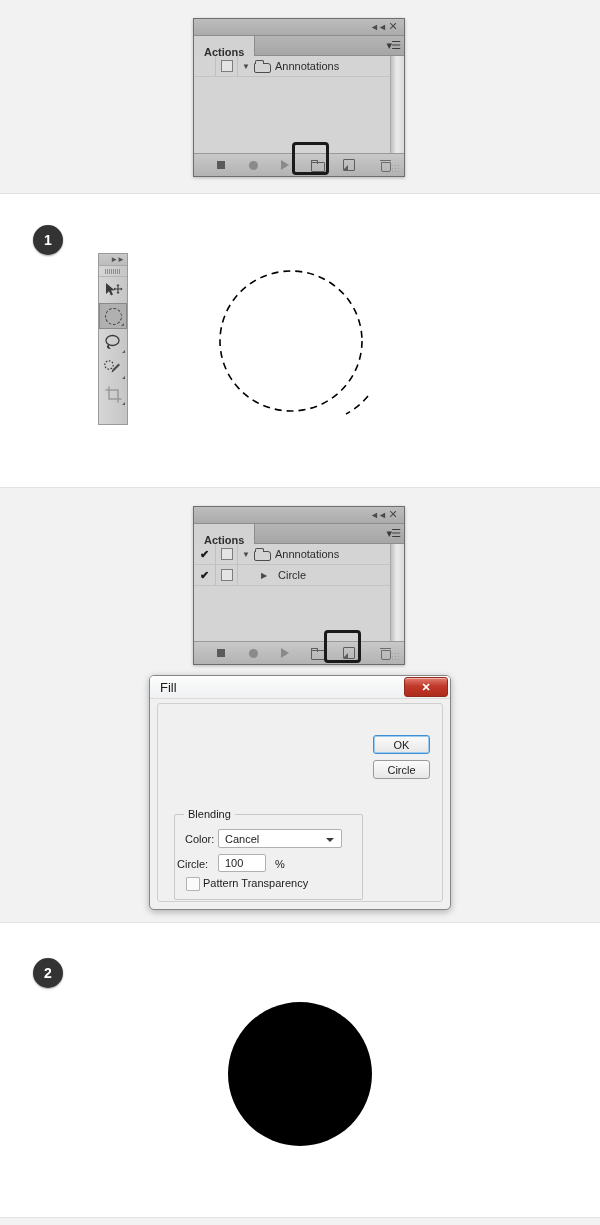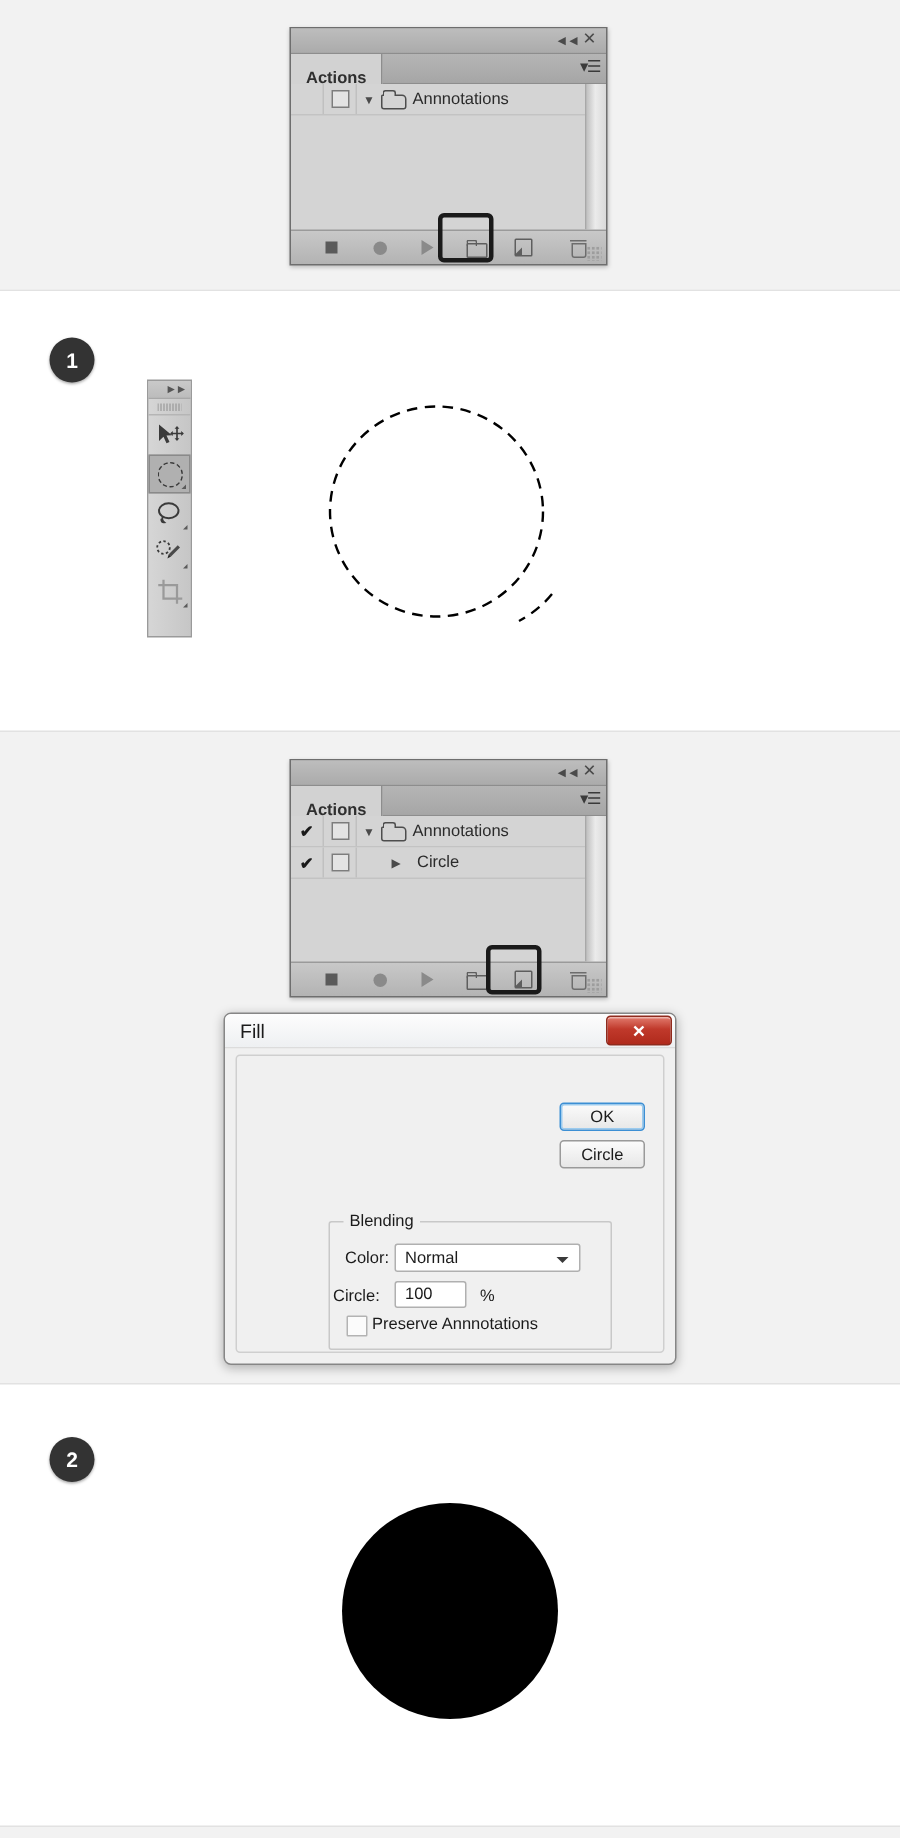--- a/index.html
+++ b/index.html
@@ -453,32 +453,32 @@
   <div class="highlight-ring" style="left:324px;top:630px;width:37px;height:33px;"></div>
 
   <div class="dialog" style="left:149px;top:675px;width:302px;height:235px;">
     <div class="dlg-title">
       <span>Fill</span>
       <div class="dlg-close">✕</div>
     </div>
     <div class="dlg-body">
 
 
-      <div class="group" style="left:16px;top:110px;width:187px;height:84px;margin-left:45px;">
+      <div class="group" style="left:16px;top:110px;width:187px;height:84px;">
         <div class="grp-label">Blending</div>
         <div class="fld-label" style="left:10px;top:18px;">Color:</div>
         <div class="combo" style="left:43px;top:14px;width:124px;">
-          <div class="val">Normal</div>
+          <div class="val">Cancel</div>
           <div class="arw"></div>
         </div>
         <div class="fld-label" style="left:2px;top:43px;">Circle:</div>
         <div class="textinput" style="left:43px;top:39px;">100</div>
         <div class="fld-label" style="left:100px;top:43px;">%</div>
         <div class="chk" style="left:11px;top:62px;"></div>
-        <div class="fld-label" style="left:28px;top:62px;">Preserve Annnotations</div>
+        <div class="fld-label" style="left:28px;top:62px;">Pattern Transparency</div>
       </div>
 
       <div class="btn primary" style="left:215px;top:31px;">OK</div>
       <div class="btn" style="left:215px;top:56px;">Circle</div>
     </div>
   </div>
 
   <div class="band band-white" style="top:922px;height:296px;"></div>
 
   <div class="badge" style="left:33px;top:958px;">2</div>

